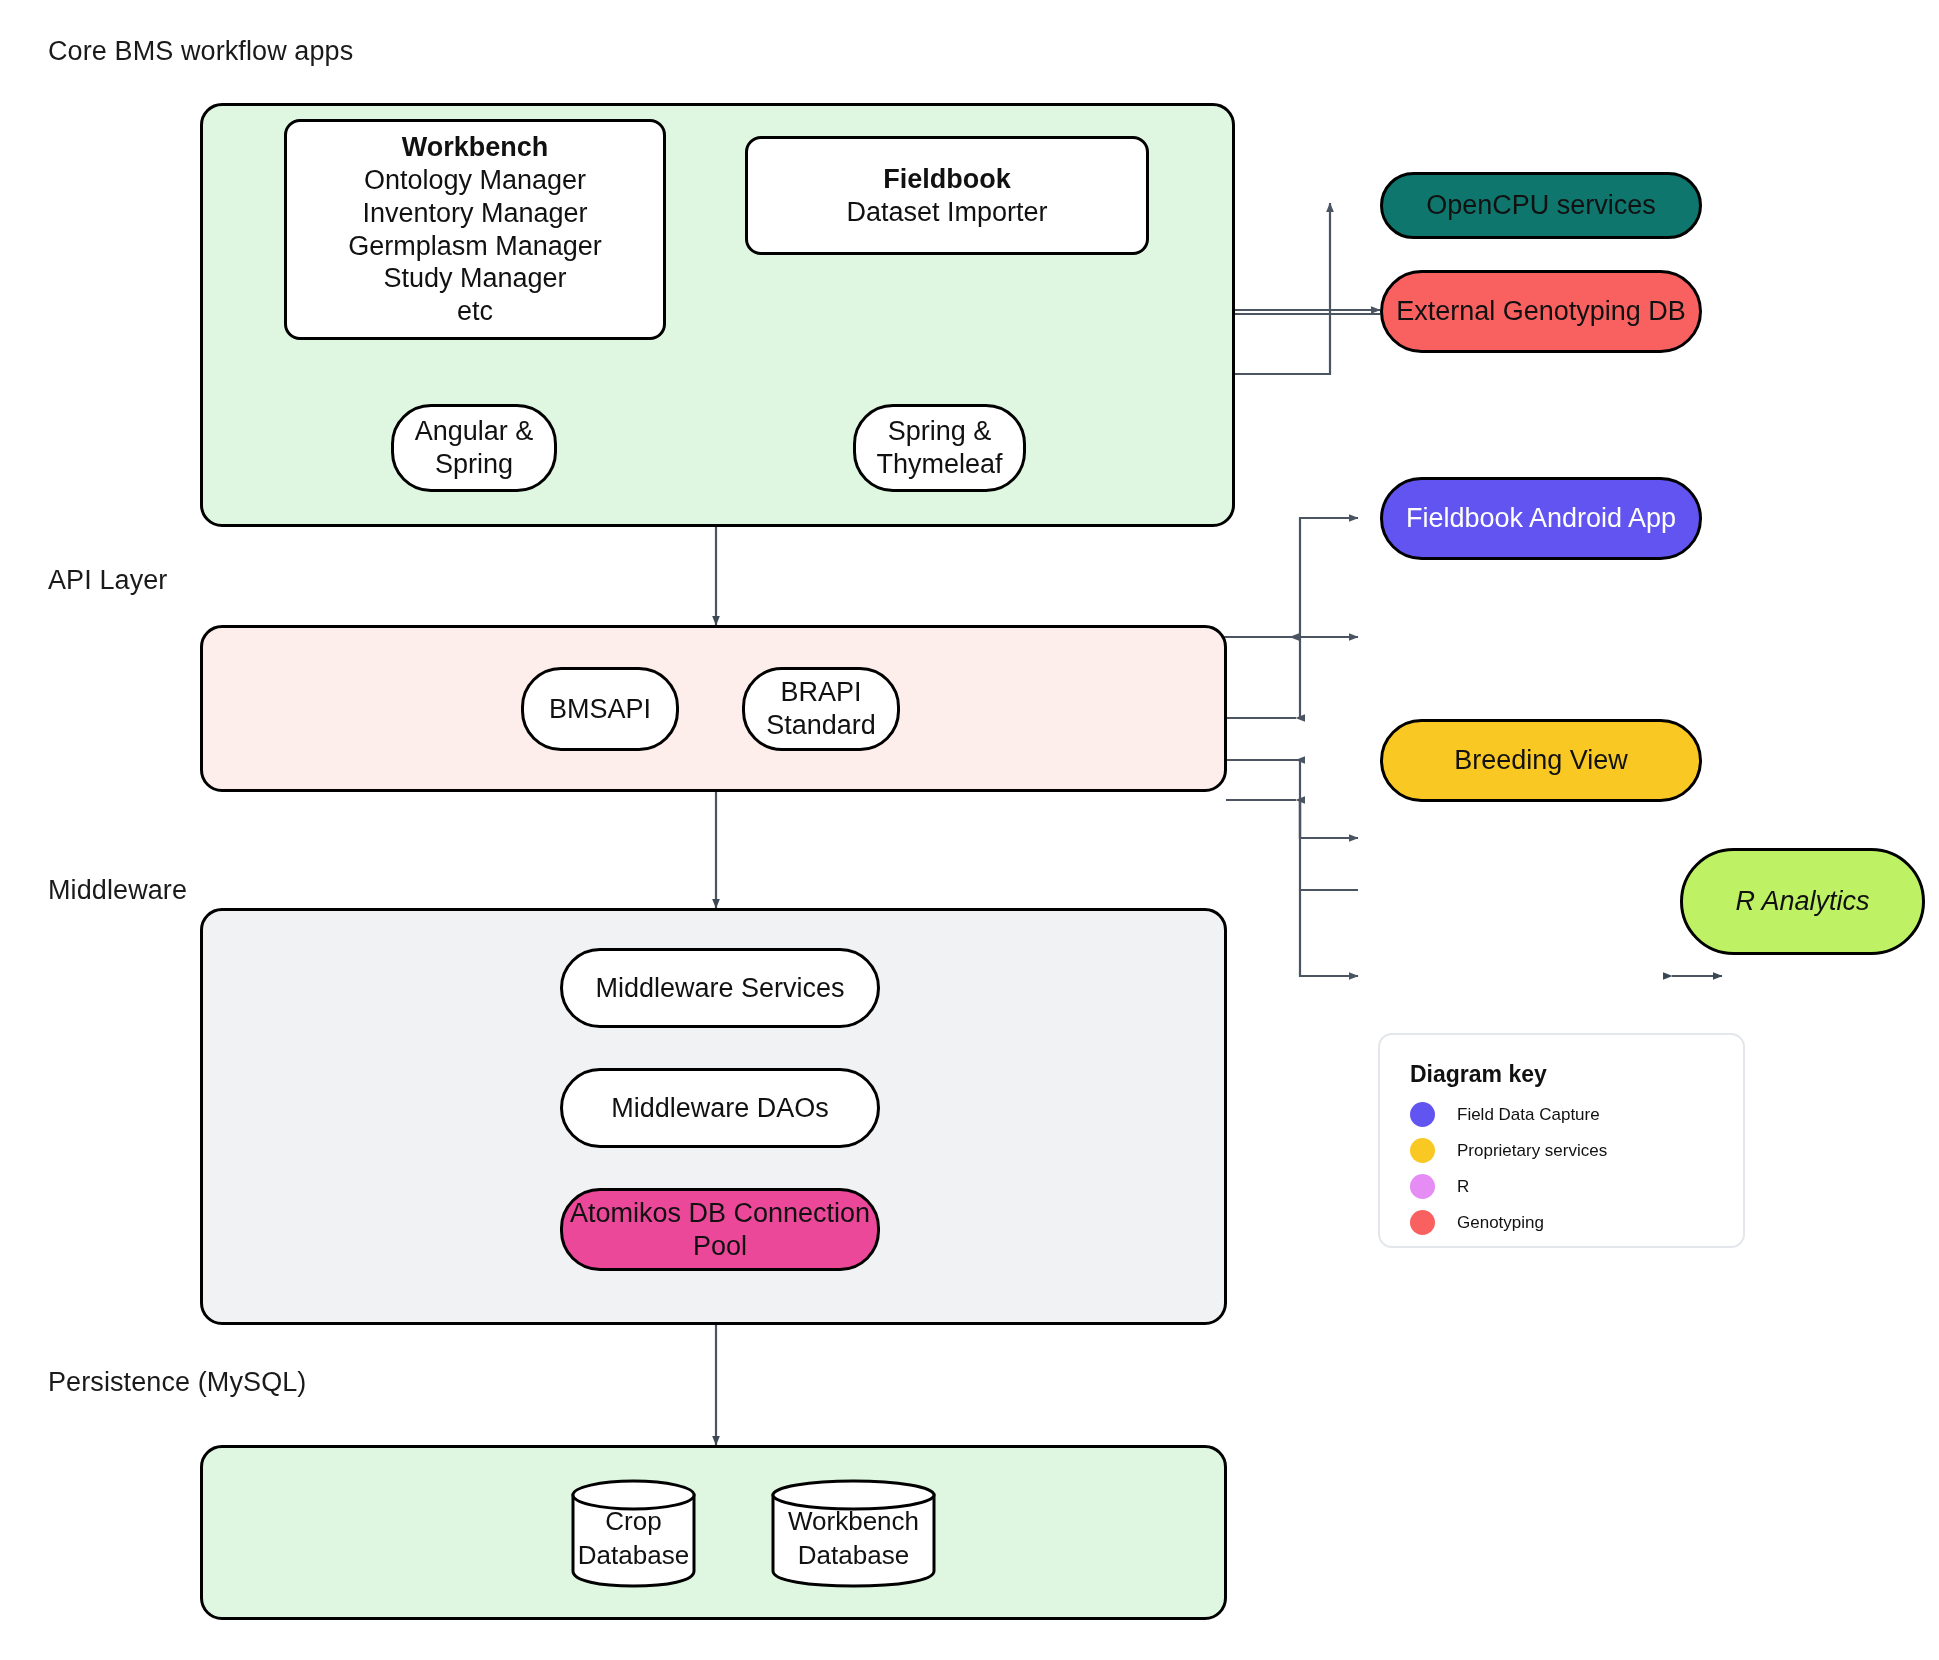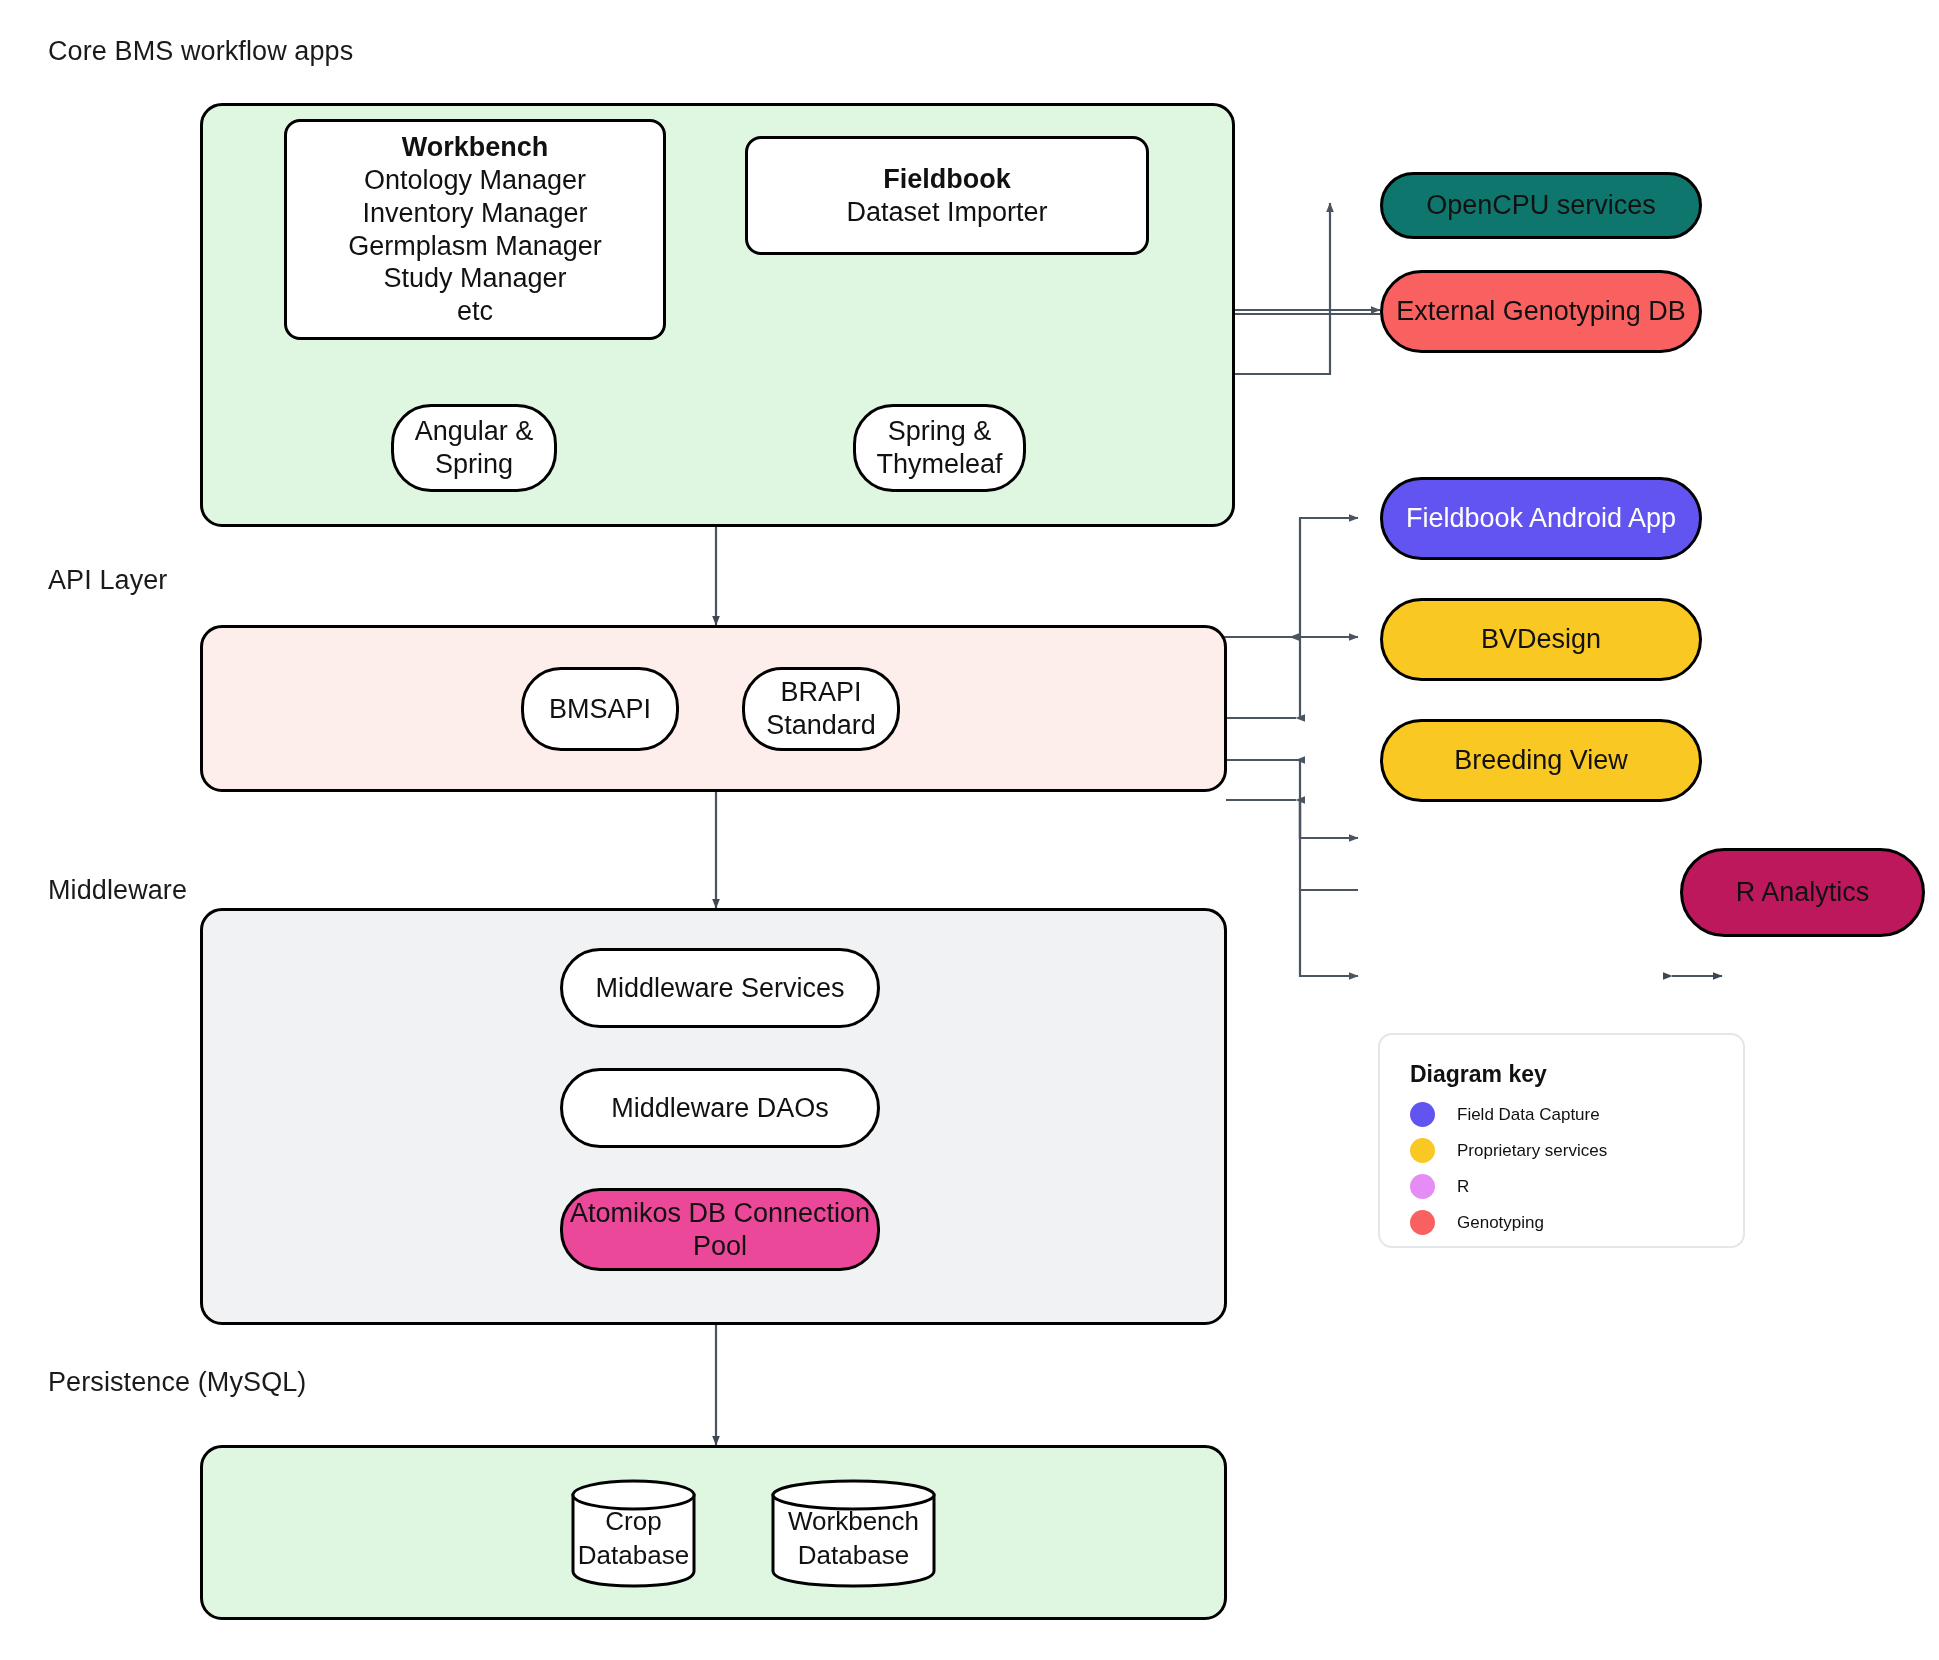--- a/index.html
+++ b/index.html
@@ -187,30 +187,27 @@
   </div>
 
   <div class="pill-node" style="left:1380px;top:270px;width:322px;height:83px;background:#f96161;">
     <span>External Genotyping DB</span>
   </div>
 
   <div class="pill-node on-dark" style="left:1380px;top:477px;width:322px;height:83px;background:#6254f0;">
     <span>Fieldbook Android App</span>
   </div>
 
-  <div class="pill-node" style="left:1380px;top:598px;width:322px;height:83px;background:#fac823;">
-    <span>BVDesign</span>
-  </div>
 
   <div class="pill-node" style="left:1380px;top:719px;width:322px;height:83px;background:#fac823;">
     <span>Breeding View</span>
   </div>
 
 
-  <div class="pill-node" style="left:1680px;top:848px;width:245px;height:89px;background:#be185d;">
+  <div class="pill-node" style="left:1680px;top:848px;width:245px;height:107px;background:#bef264;font-style:italic;">
     <span>R Analytics</span>
   </div>
 
   <div class="legend" style="left:1378px;top:1033px;width:367px;height:215px;">
     <div class="legend-title">Diagram key</div>
 
     <div class="legend-row">
       <span class="legend-swatch" style="background:#6254f0;"></span>
       <span class="legend-text">Field Data Capture</span>
     </div>

